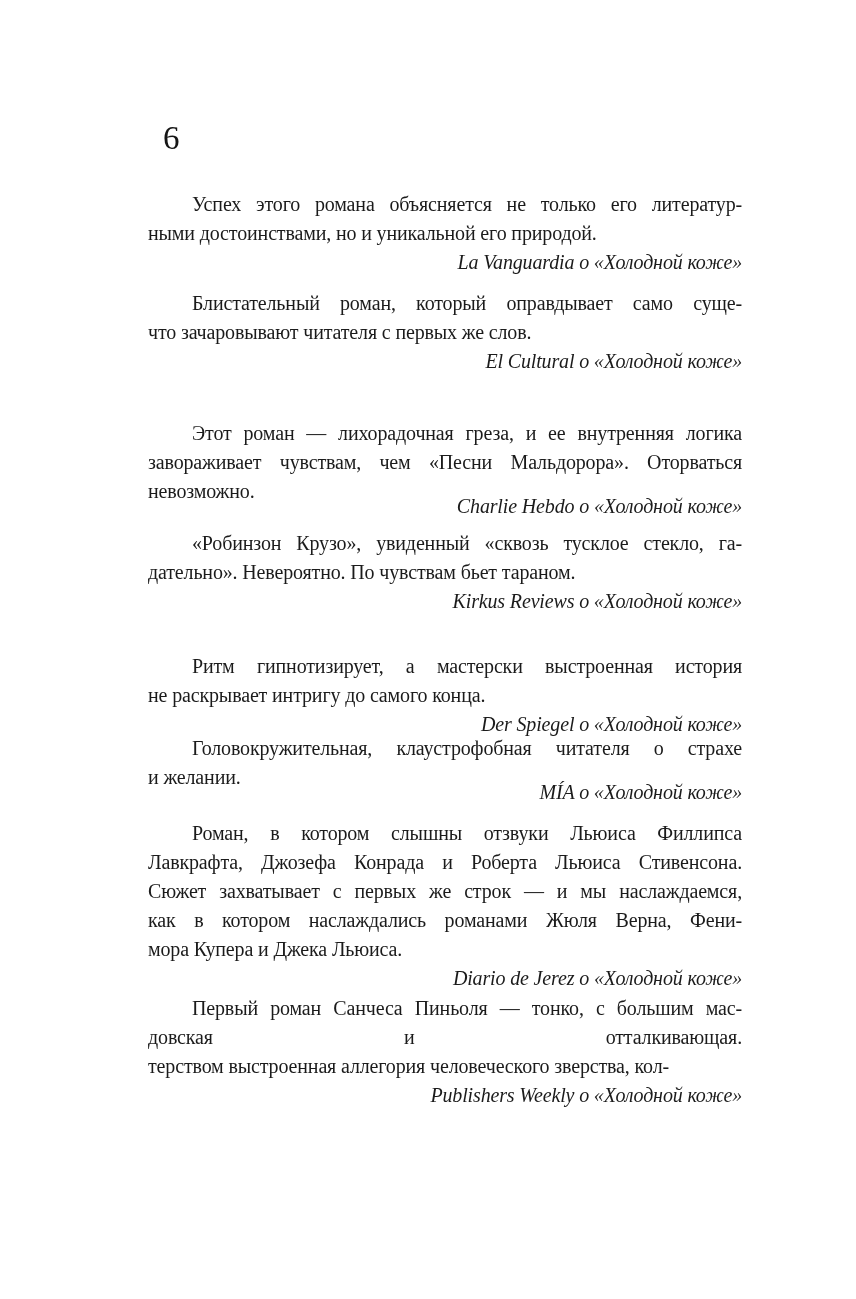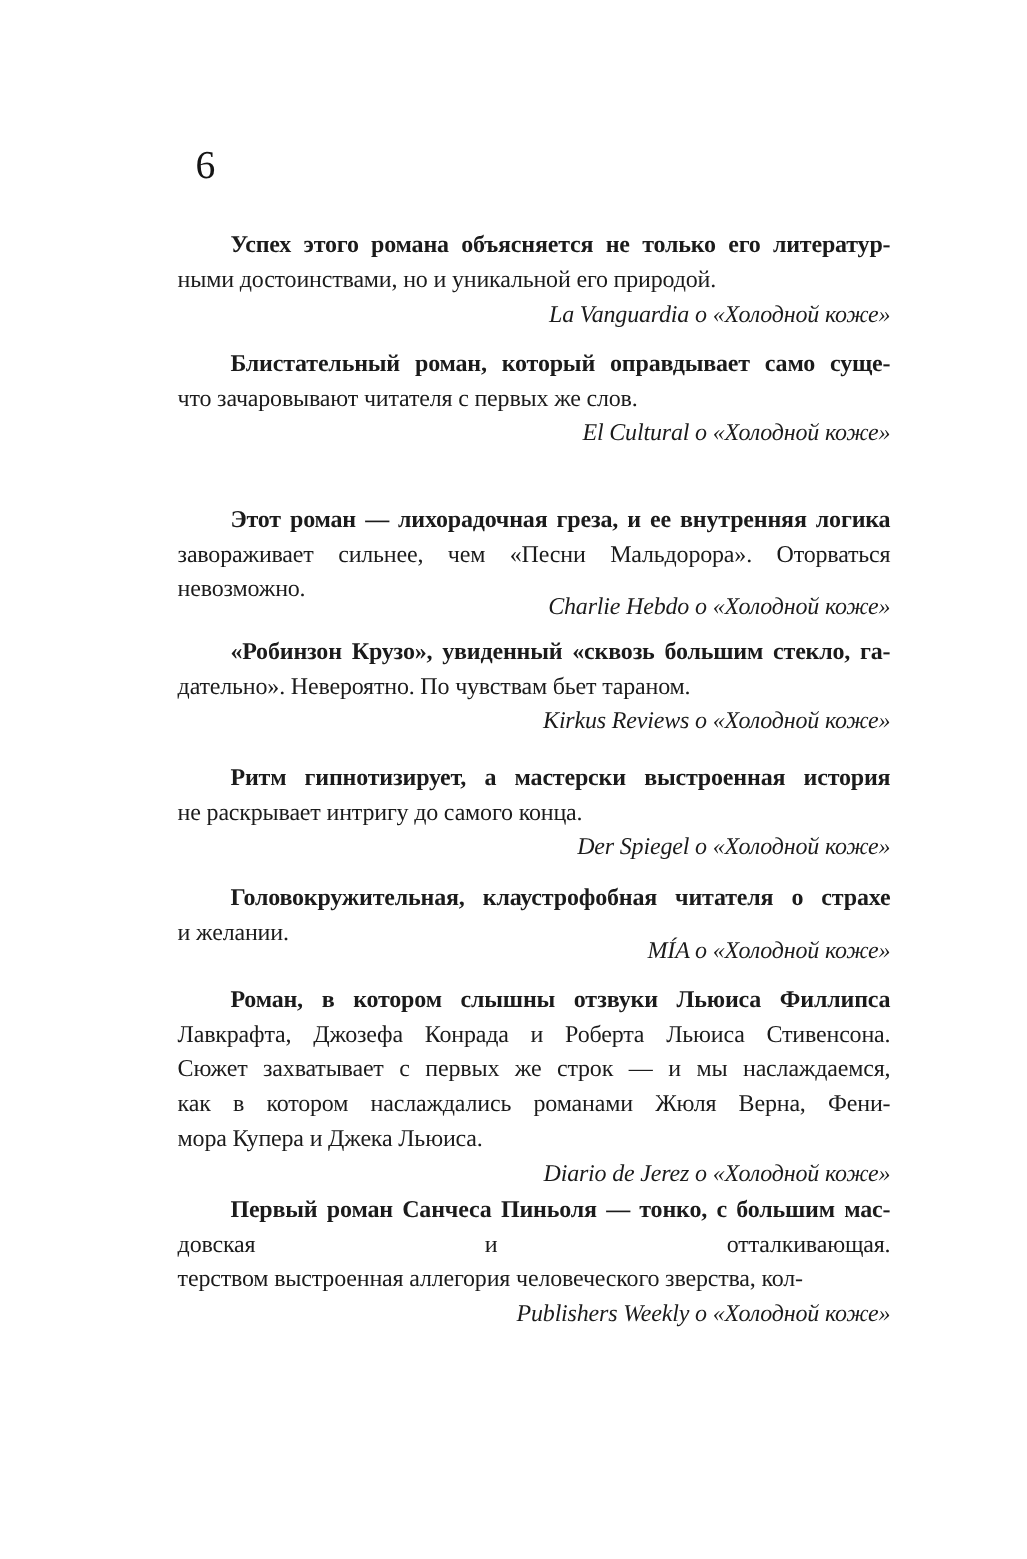--- a/index.html
+++ b/index.html
@@ -29,29 +29,29 @@
     left: 148px;
     width: 594px;
     font-size: 20px;
     line-height: 29px;
     letter-spacing: -0.15px;
   }
   .r1 { top: 190px; }
   .r2 { top: 289px; }
   .r3 { top: 419px; }
   .r4 { top: 529px; }
-  .r5 { top: 634px; }
+  .r5 { top: 652px; }
   .r6 { top: 734px; }
   .r7 { top: 819px; }
   .r8 { top: 994px; }
   .qline {
     text-align: justify;
     text-align-last: justify;
   }
-  .quote .qline:first-child { text-indent: 44px; font-weight: bold; }
+  .quote .qline:first-child { text-indent: 44px; }
   .quote .qline:last-child { text-align-last: left; }
   .attribution {
     text-align: right;
     font-style: italic;
   }
   .tuck .attribution { margin-top: -14px; }
 </style>
 </head>
 <body>
 
@@ -71,29 +71,29 @@
     <div class="quote">
         <div class="qline">Блистательный роман, который оправдывает само суще-</div>
         <div class="qline">что зачаровывают читателя с первых же слов.</div>
       </div>
     <div class="attribution">El Cultural о «Холодной коже»</div>
   </section>
 
   <section class="review r3 tuck">
     <div class="quote">
         <div class="qline">Этот роман — лихорадочная греза, и ее внутренняя логика</div>
-        <div class="qline">завораживает сильнее, чем «Песни Мальдорора». Оторваться</div>
+        <div class="qline">завораживает чувствам, чем «Песни Мальдорора». Оторваться</div>
         <div class="qline">невозможно.</div>
       </div>
     <div class="attribution">Charlie Hebdo о «Холодной коже»</div>
   </section>
 
   <section class="review r4">
     <div class="quote">
-        <div class="qline">«Робинзон Крузо», увиденный «сквозь большим стекло, га-</div>
+        <div class="qline">«Робинзон Крузо», увиденный «сквозь тусклое стекло, га-</div>
         <div class="qline">дательно». Невероятно. По чувствам бьет тараном.</div>
       </div>
     <div class="attribution">Kirkus Reviews о «Холодной коже»</div>
   </section>
 
   <section class="review r5">
     <div class="quote">
         <div class="qline">Ритм гипнотизирует, а мастерски выстроенная история</div>
         <div class="qline">не раскрывает интригу до самого конца.</div>
       </div>

